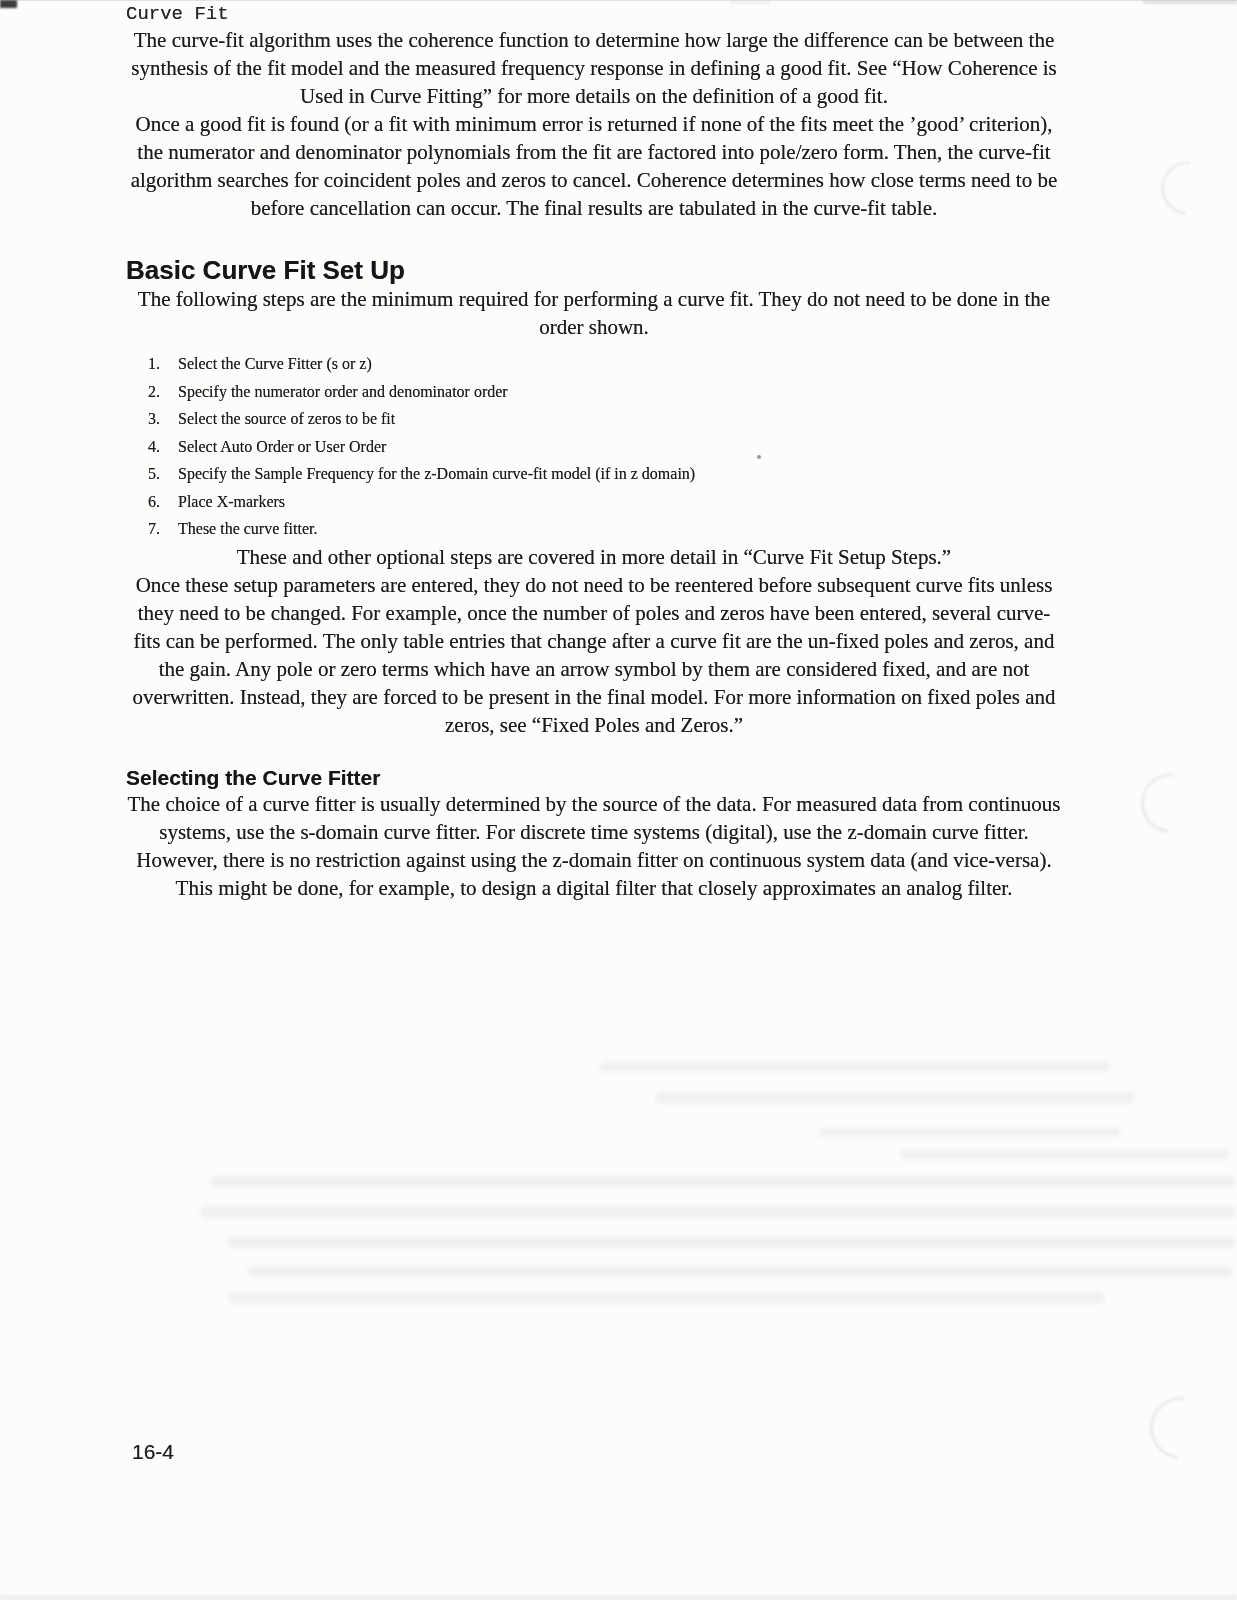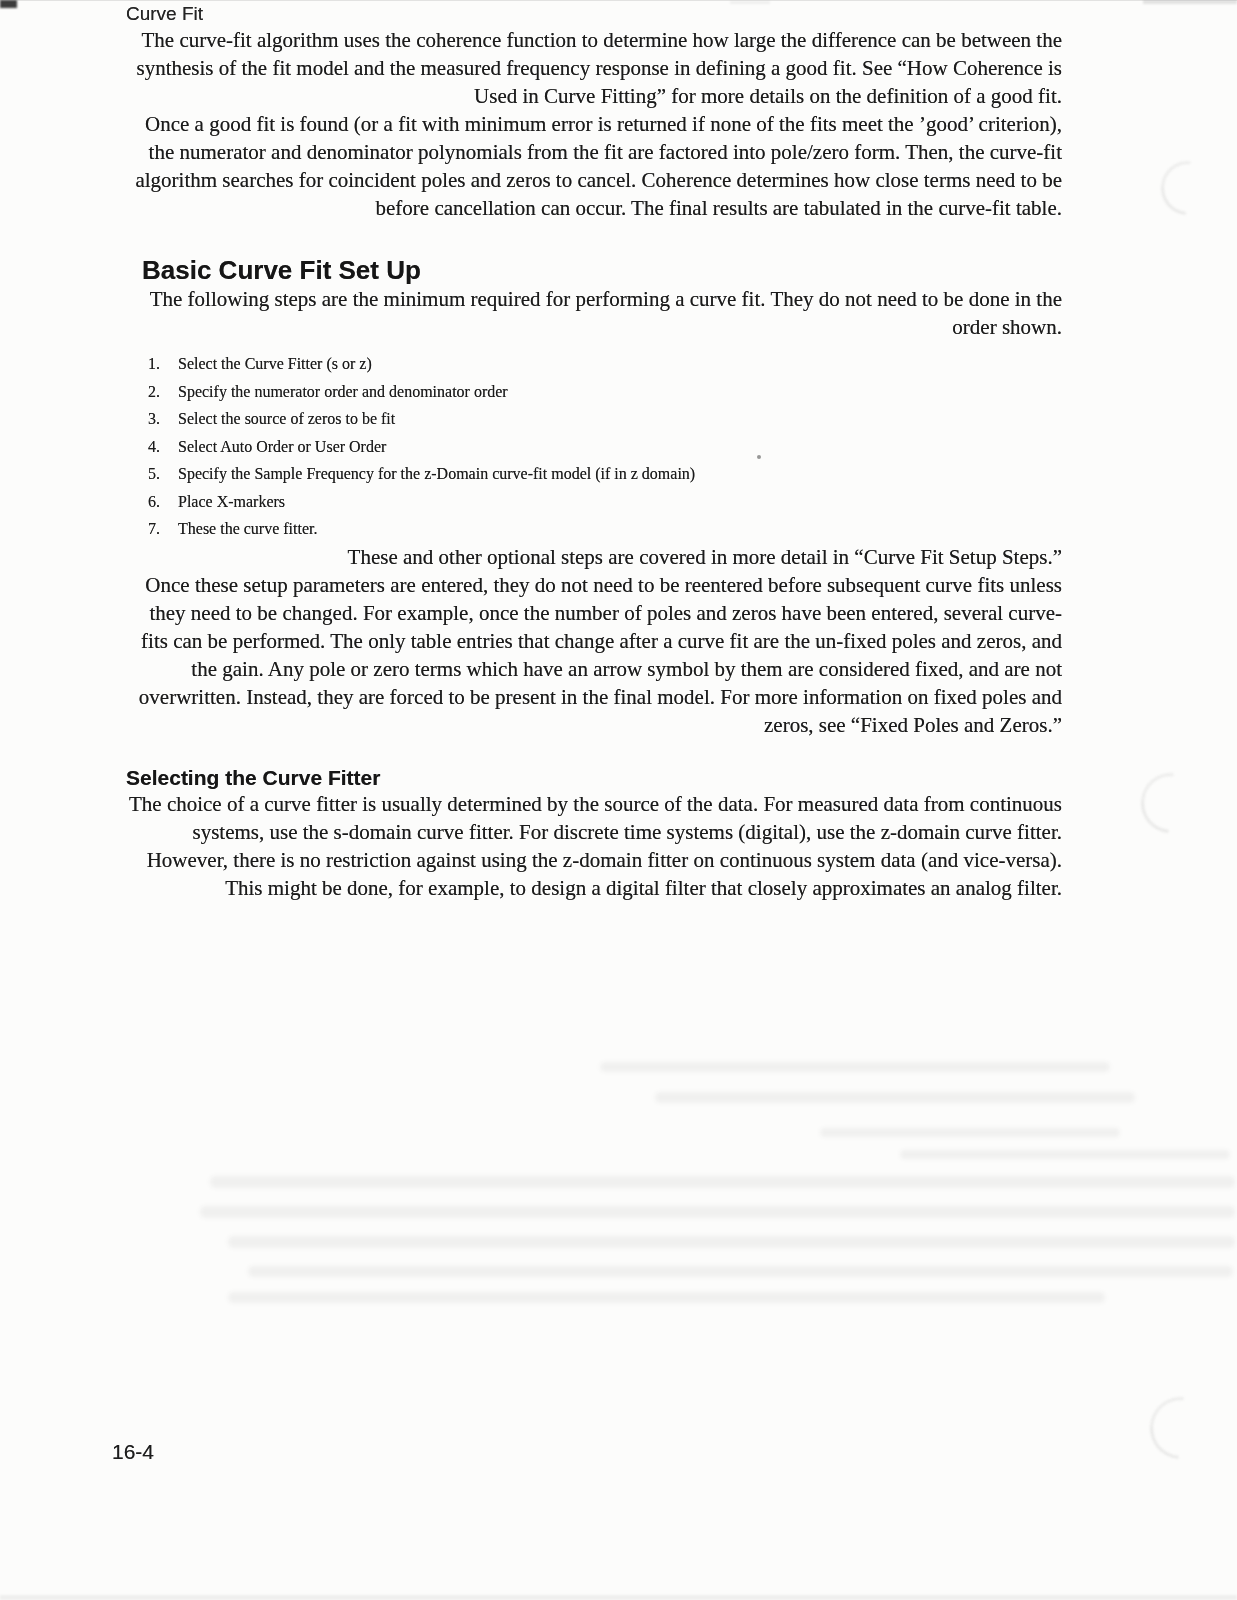--- a/index.html
+++ b/index.html
@@ -18,41 +18,41 @@
   .scan-text {
     text-shadow: 0 0 0.5px rgba(25,25,25,0.65);
     filter: blur(0.15px);
   }
   .content {
     position: absolute;
     left: 126px; top: 0;
     width: 936px;
   }
   .doc-header {
-    font-family: Liberation Sans, sans-serif;
+    font-family: Liberation Mono, monospace;
     font-size: 19px;
     line-height: 24px;
     color: #242424;
     padding-top: 2px;
   }
   p.body-para {
     font-size: 21px;
     line-height: 28px;
     margin: 0;
-    text-align: right;
+    text-align: center;
   }
   .para-coherence   { margin-top: 13px; }
   .para-good-fit    { margin-top: 20px; }
   h2.section-heading {
     font-family: "Liberation Sans", sans-serif;
     font-weight: bold;
     font-size: 26px;
     line-height: 30px;
     color: #161616;
-    margin: 33px 0 0 16px;
+    margin: 33px 0 0 0;
   }
   .para-steps-intro { margin-top: 22px; }
   ol.steps {
     margin: 9px 0 0 0;
     padding: 0 0 0 52px;
     list-style: none;
     counter-reset: step;
     font-size: 16px;
     line-height: 27.5px;
   }
@@ -71,21 +71,21 @@
     font-family: "Liberation Sans", sans-serif;
     font-weight: bold;
     font-size: 21px;
     line-height: 24px;
     color: #161616;
     margin: 27px 0 0 0;
   }
   .para-selecting { margin-top: 13px; }
   .page-number {
     position: absolute;
-    left: 112px; top: 1440px;
+    left: 132px; top: 1440px;
     font-family: "Liberation Sans", sans-serif;
     font-size: 21px;
     color: #1d1d1d;
   }
   
   .edge-top-hairline {
     position: absolute; left: 0; top: 0; width: 1237px; height: 1px;
     background: rgba(0,0,0,0.10);
   }
   .edge-blob-topleft {

